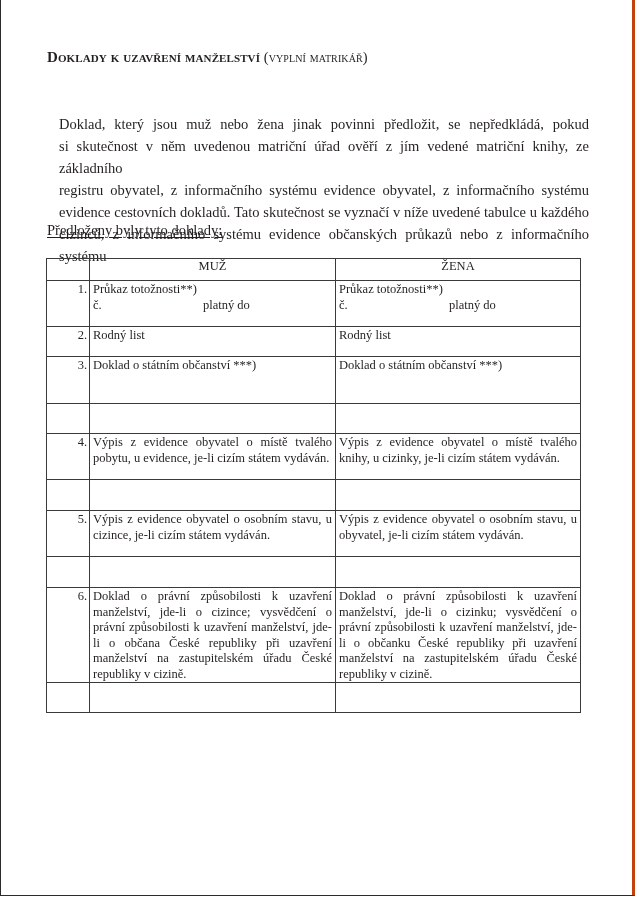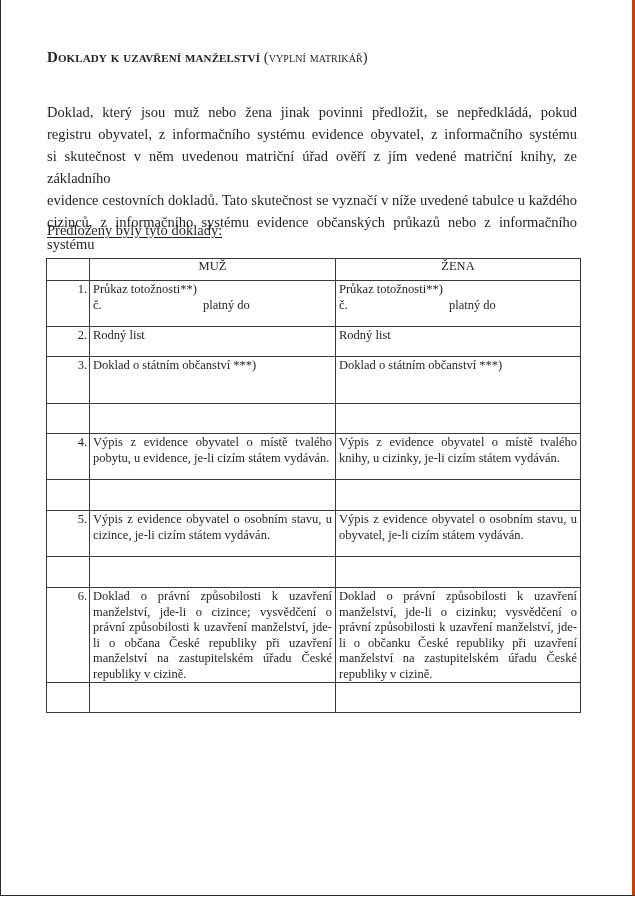--- a/index.html
+++ b/index.html
@@ -45,21 +45,21 @@
     }
     .intro {
       position: absolute;
       left: 46px;
       top: 101px;
       width: 530px;
       font-size: 14.5px;
       line-height: 22px;
       text-align: justify;
       text-align-last: left;
-      margin: 0;
+      margin: 12px;
     }
     .intro span.line {
       display: block;
       text-align: justify;
       text-align-last: justify;
     }
     .intro span.line.last {
       text-align-last: left;
     }
     .subheading {
@@ -126,22 +126,22 @@
 
 <div class="page">
 
   <div class="title">
     <span class="main">Doklady k uzavření manželství</span>
     <span class="note">(vyplní matrikář)</span>
   </div>
 
   <p class="intro">
     <span class="line">Doklad, který jsou muž nebo žena jinak povinni předložit, se nepředkládá, pokud</span>
+    <span class="line">si skutečnost v něm uvedenou matriční úřad ověří z jím vedené matriční knihy, ze základního</span>
     <span class="line">registru obyvatel, z informačního systému evidence obyvatel, z informačního systému</span>
-    <span class="line">si skutečnost v něm uvedenou matriční úřad ověří z jím vedené matriční knihy, ze základního</span>
     <span class="line">evidence cestovních dokladů. Tato skutečnost se vyznačí v níže uvedené tabulce u každého</span>
     <span class="line">cizinců, z informačního systému evidence občanských průkazů nebo z informačního systému</span>
   </p>
 
   <div class="subheading">Předloženy byly tyto doklady:</div>
 
   <table class="docs">
     <colgroup>
       <col class="num">
       <col class="muz">

